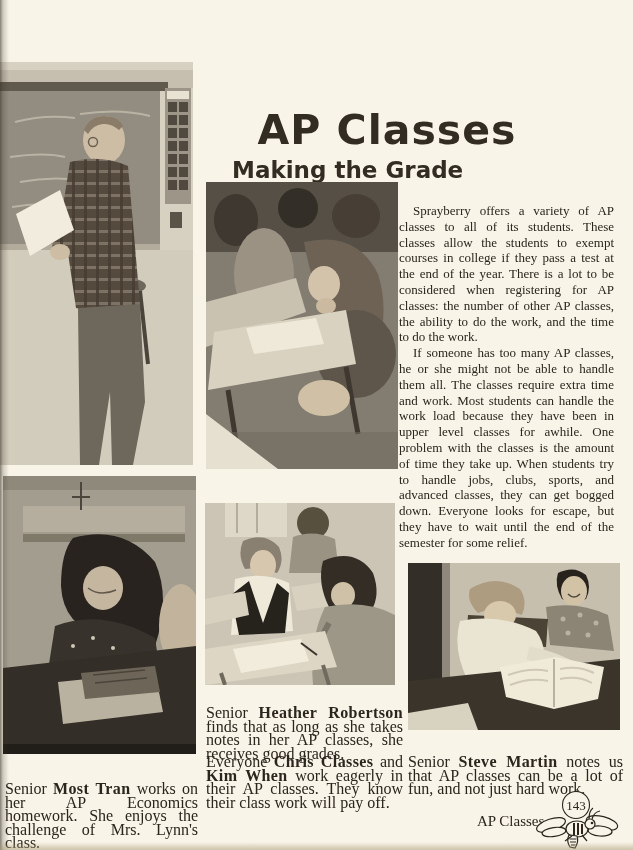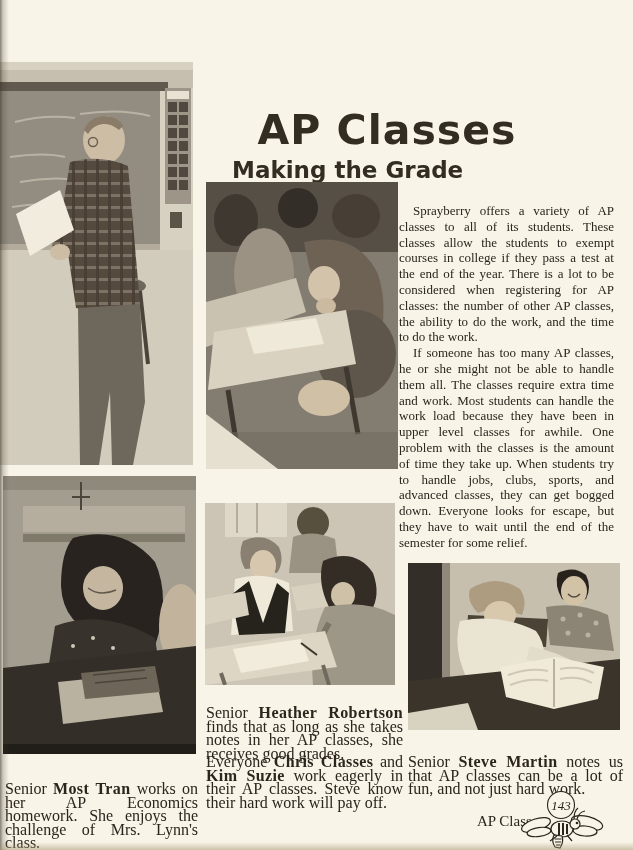--- a/index.html
+++ b/index.html
@@ -36,21 +36,21 @@
   .photo{position:absolute;overflow:hidden;background:#a9a396;}
   .photo svg{display:block;width:100%;height:100%;}
   .caption{
     position:absolute;font-size:16px;line-height:13.6px;text-align:justify;
     color:#2b251e;
   }
   .caption b{font-weight:bold;letter-spacing:.4px;}
   .footer-label{
     position:absolute;left:477px;top:813px;font-size:15px;color:#2b251e;
   }
-  .mascot{position:absolute;left:519px;top:791px;width:88px;height:58px;font-style:italic;}
+  .mascot{position:absolute;left:534px;top:791px;width:88px;height:58px;}
   .mascot svg{display:block;width:100%;height:100%;}
 </style>
 </head>
 <body>
 
 <div class="edge-left"></div>
 <div class="edge-bottom"></div>
 
 <h1 class="title">AP Classes</h1>
 <h2 class="subtitle">Making the Grade</h2>
@@ -209,21 +209,21 @@
     <polygon points="0,118 212,96 212,167 0,167" fill="#3a342a"></polygon>
     <polygon points="92,104 148,94 196,104 190,136 146,146 98,134" fill="#f0ead9"></polygon>
     <path d="M146 96 L146 144" stroke="#b9b2a0" stroke-width="2" fill="none"></path>
     <path d="M100 112 Q122 104 140 108 M152 106 Q170 102 186 110 M102 122 Q122 114 140 118 M152 116 Q170 112 184 120" stroke="#cfc8b6" stroke-width="2" fill="none"></path>
     <polygon points="0,150 60,140 70,167 0,167" fill="#d8d2c0"></polygon>
   </svg>
 </div>
 
 <p class="caption" style="left:206px;top:690px;width:197px;"><span>Senior </span><b>Heather Robertson</b><span> finds that as long as she takes notes in her AP classes, she receives good grades.</span></p>
 
-<p class="caption" style="left:206px;top:739px;width:197px;"><span>Everyone </span><b>Chris Classes</b><span> and </span><b>Kim Suzie</b><span> work eagerly in their AP classes. Steve know their hard work will pay off.</span></p>
+<p class="caption" style="left:206px;top:739px;width:197px;"><span>Everyone </span><b>Chris Classes</b><span> and </span><b>Kim When</b><span> work eagerly in their AP classes. They know their class work will pay off.</span></p>
 
 <p class="caption" style="left:5px;top:766px;width:193px;"><span>Senior </span><b>Most Tran</b><span> works on her AP Economics homework. She enjoys the challenge of Mrs. Lynn's class.</span></p>
 
 <p class="caption" style="left:408px;top:739px;width:215px;"><span>Senior </span><b>Steve Martin</b><span> notes us that AP classes can be a lot of fun, and not just hard work.</span></p>
 
 <div class="footer-label">AP Classes</div>
 <div class="mascot">
   <svg viewBox="0 0 88 58">
     <g stroke="#2b251e" stroke-width="1.2" fill="#f8f4e8">
       <ellipse cx="17" cy="34" rx="15" ry="6" transform="rotate(-18 17 34)"></ellipse>

